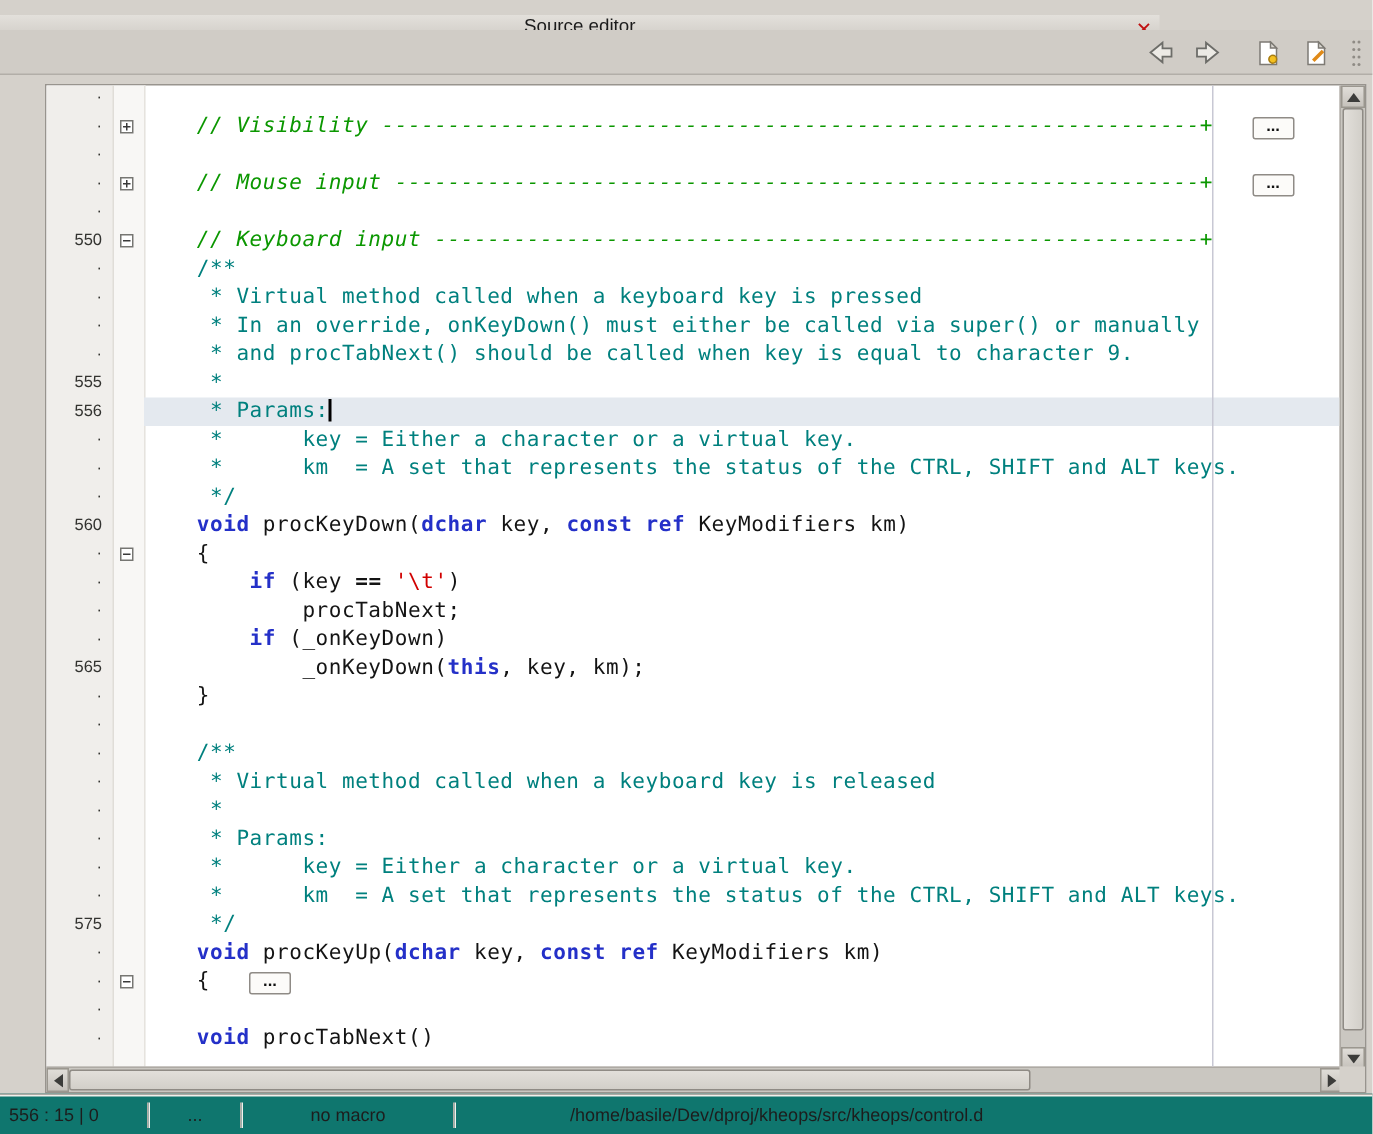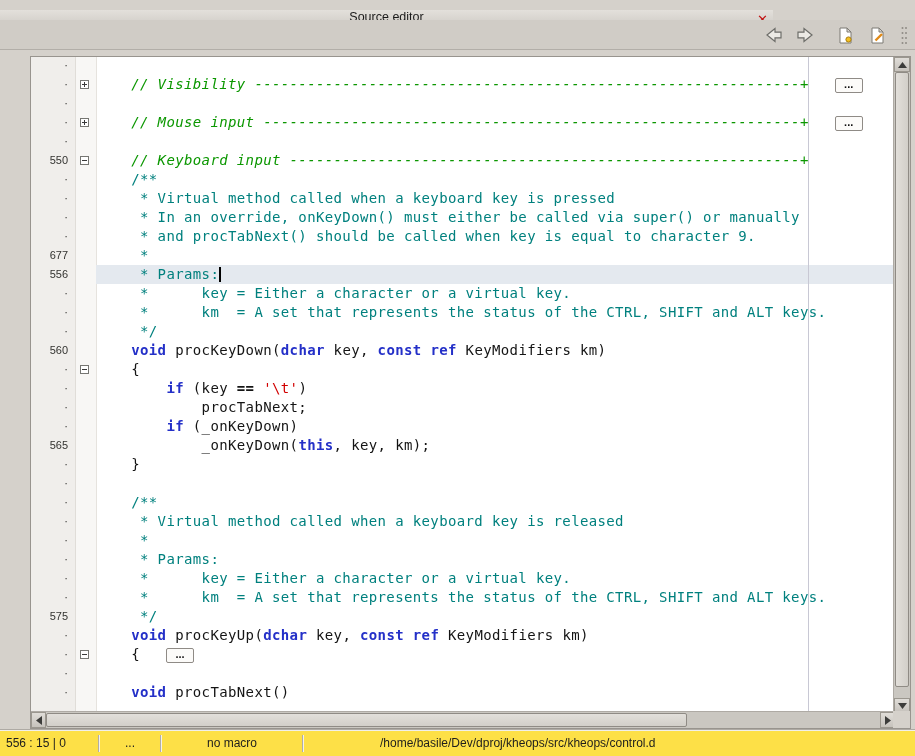--- a/index.html
+++ b/index.html
@@ -76,21 +76,21 @@
   .scroll-corner{position:absolute;right:0;bottom:0;width:17px;height:17px;background:#d5d1cb;}
   .sbtn{position:absolute;background:linear-gradient(#e0ddd8,#c6c2bc);border:1px solid #9b978f;box-sizing:border-box;display:flex;align-items:center;justify-content:center;}
   .sbtn svg{display:block;}
   .vbtn{left:0;width:16px;height:15px;}
   .hbtn{top:0;height:16px;width:15px;}
   .vthumb{position:absolute;left:1px;width:14px;top:15px;height:615px;background:linear-gradient(90deg,#e2dfda,#d2cfc9);border:1px solid #8f8b85;border-radius:2px;box-sizing:border-box;}
   .hthumb{position:absolute;top:1px;height:14px;left:15px;width:641px;background:linear-gradient(#e2dfda,#d2cfc9);border:1px solid #8f8b85;border-radius:2px;box-sizing:border-box;}
   
   .statusbar{
     position:absolute;left:0;top:729px;width:915px;height:27px;
-    background:#fde047;border-top:1px solid #aeaaa4;box-shadow:inset 0 1px 0 #f1efeb;
+    background:#0f766e;border-top:1px solid #aeaaa4;box-shadow:inset 0 1px 0 #f1efeb;
     display:flex;align-items:center;font-size:12px;color:#1d1d1d;box-sizing:border-box;
   }
   .sb-sep{width:0;height:17px;border-left:1px solid #b1ada7;border-right:1px solid #f3f1ed;}
   .sb-caret{width:98px;padding-left:6px;box-sizing:border-box;}
   .sb-dots{width:60px;text-align:center;}
   .sb-macro{width:140px;text-align:center;}
   .sb-path{flex:1;padding-left:28px;margin-left:48px;}
 </style>
 </head>
 <body style="--keyword: #2430c8; --comment: #0b9700; --doc-comment: #00807e; --string-literal: #d10000; --current-line: #e4e9ef; --margin-line: #c8c8d4; --close-button: #c01010;">
@@ -197,21 +197,21 @@
         <div class="gut">·</div>
         <div class="foldcol"></div>
         <div class="codecell"><span class="sg-d">     * In an override, onKeyDown() must either be called via super() or manually</span></div>
       </div>
       <div class="row">
         <div class="gut">·</div>
         <div class="foldcol"></div>
         <div class="codecell"><span class="sg-d">     * and procTabNext() should be called when key is equal to character 9.</span></div>
       </div>
       <div class="row">
-        <div class="gut">677</div>
+        <div class="gut">555</div>
         <div class="foldcol"></div>
         <div class="codecell"><span class="sg-d">     *</span></div>
       </div>
       <div class="row cur">
         <div class="gut">556</div>
         <div class="foldcol"></div>
         <div class="codecell"><span class="sg-d">     * Params:</span><span class="caret"></span></div>
       </div>
       <div class="row">
         <div class="gut">·</div>

